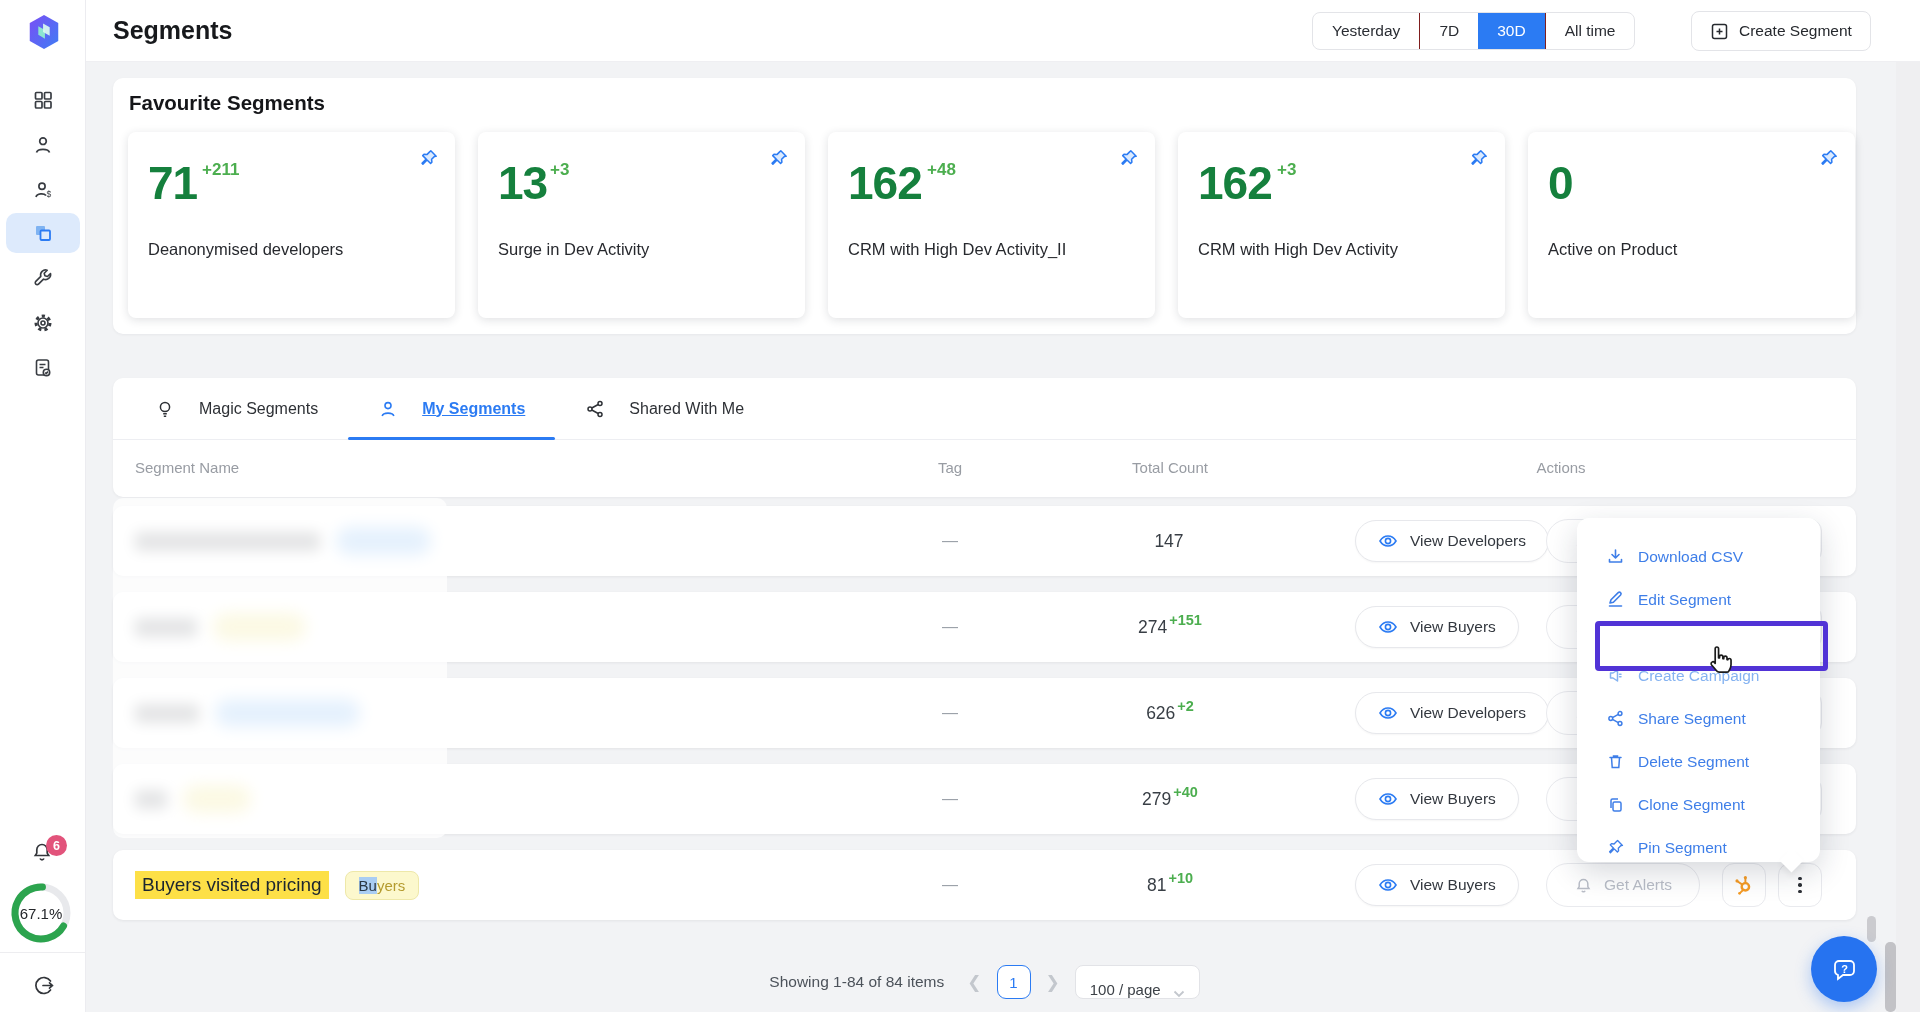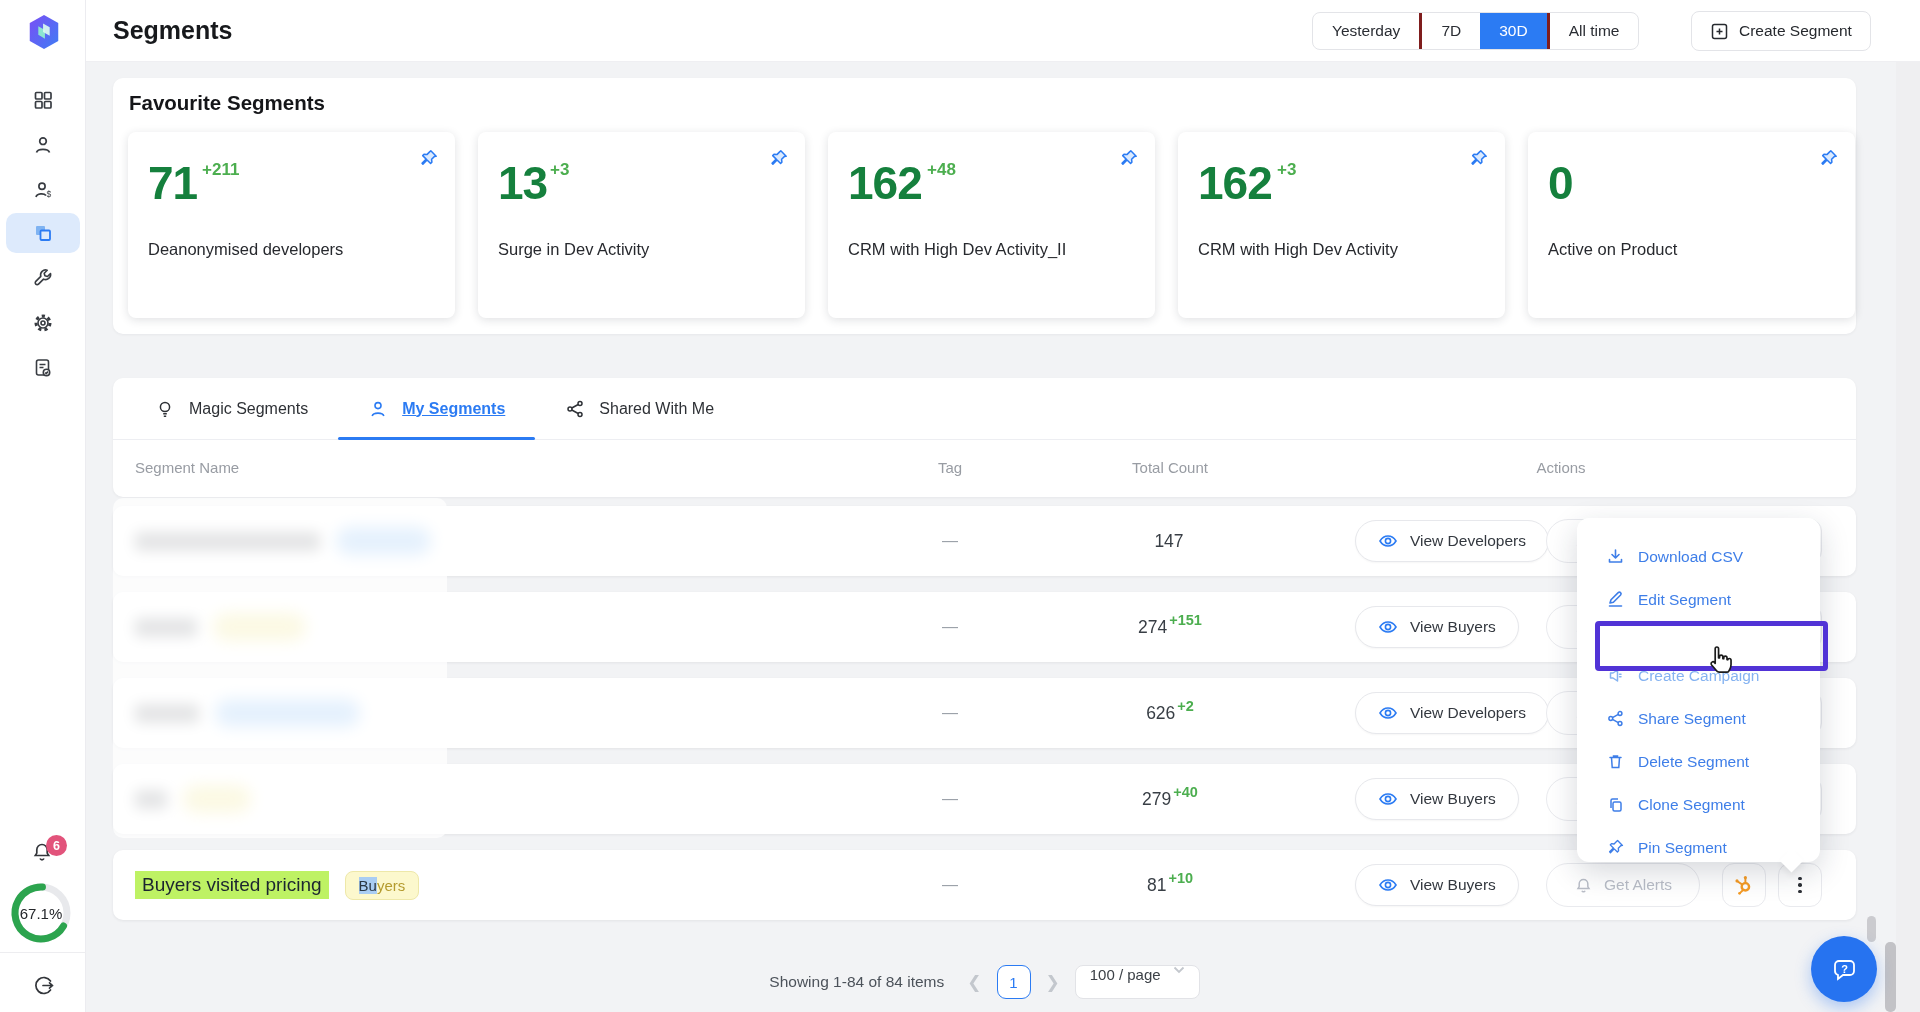--- a/index.html
+++ b/index.html
@@ -23,21 +23,21 @@
     align-items:center; justify-content:center; font-size:15px; color:#24262a; }
   .side-divider { position:absolute; left:0; top:952px; width:86px; height:1px; background:#ededf0; }
   .logout { position:absolute; left:32px; top:974px; color:#33363b; }
 
   
   .header { position:absolute; left:86px; top:0; width:1834px; height:62px; background:#fff;
     border-bottom:1px solid #efeff2; z-index:5; }
   .page-title { position:absolute; left:27px; top:16px; font-size:25px; font-weight:700; color:#17191c; }
   .filter-group { position:absolute; left:1226px; top:12px; height:38px; display:flex;
     border:1px solid #e3e4e8; border-radius:8px; background:#fff; overflow:hidden; font-size:15.5px; color:#2a2d33; }
-  .filter-item { display:flex; align-items:center; padding:0 19px; cursor:pointer; border-left:3px solid #7f1d1d; }
+  .filter-item { display:flex; align-items:center; padding:0 19px; cursor:pointer; border-left:1px solid #7f1d1d; }
   .filter-item:first-child { border-left:none; }
   .filter-item.active { background:#2b7bf3; color:#fff; border-left:none; }
   .create-btn { position:absolute; left:1605px; top:11px; height:40px; padding:0 18px;
     border:1px solid #e3e4e8; border-radius:8px; background:#fff; display:flex; align-items:center;
     gap:10px; font-size:15.5px; color:#26292e; }
 
   
   .fav-panel { position:absolute; left:113px; top:78px; width:1743px; height:256px;
     background:#fff; border-radius:10px; box-shadow:0 1px 3px rgba(16,24,40,.05); }
   .fav-heading { position:absolute; left:16px; top:13px; font-size:20.5px; font-weight:700; color:#151619; }
@@ -46,37 +46,37 @@
     box-shadow:0 2px 10px rgba(35,46,60,.14); }
   .fav-num { position:absolute; left:20px; top:24px; font-size:46px; font-weight:800; color:#15803d; letter-spacing:-1px; }
   .fav-delta { position:absolute; left:20px; top:28px; font-size:17px; font-weight:700; color:#4cae4f; }
   .fav-label { position:absolute; left:20px; top:108px; font-size:16.5px; color:#27292e; }
   .fav-pin { position:absolute; right:16px; top:16px; }
 
   
   .table-head-panel { position:absolute; left:113px; top:378px; width:1743px; height:119px;
     background:#fff; border-radius:10px; box-shadow:0 1px 3px rgba(16,24,40,.05); }
   .tabs { display:flex; height:62px; align-items:stretch; padding-left:12px; border-bottom:1px solid #edeef2; }
-  .tab { position:relative; display:flex; align-items:center; gap:14px; padding:0 30px;
+  .tab { position:relative; display:flex; align-items:center; gap:24px; padding:0 30px;
     font-size:16px; color:#2e3136; cursor:pointer; }
   .tab.active { color:#2b7bf3; font-weight:600;text-decoration:underline; }
   .tab.active::after { content:""; position:absolute; left:0; right:0; bottom:-1px; height:3px;
     background:#2b7bf3; border-radius:2px; }
   .cols { position:relative; height:56px; font-size:15px; color:#989ca3; }
   .col-name { position:absolute; left:22px; top:19px; }
   .col-tag { position:absolute; left:792px; top:19px; width:90px; text-align:center; }
   .col-count { position:absolute; left:977px; top:19px; width:160px; text-align:center; }
   .col-actions { position:absolute; left:1368px; top:19px; width:160px; text-align:center; }
 
   
   .rows { position:absolute; left:113px; top:506px; width:1743px; z-index:1; }
   .row { position:relative; height:70px; margin-bottom:16px; background:#fff; border-radius:10px;
     box-shadow:0 1px 3px rgba(25,32,45,.07); }
   .cell-name { position:absolute; left:22px; top:0; height:70px; display:flex; align-items:center; }
-  .row-name { font-size:19px; color:#1c2630; background:#bef264; padding:3px 7px; }
+  .row-name { font-size:19px; color:#1c2630; background:#fde047; padding:3px 7px; }
   .tag-badge { margin-left:16px; background:#fcf8cd; border:1px solid #eee8a9; border-radius:8px;
     padding:5px 13px; font-size:15px; color:#b49b2f; }
   .tag-badge .sel { background:#a9cdf3; color:#2a3744; }
   .blur-name { height:19px; border-radius:4px; background:#4a4f57; opacity:.55; filter:blur(7px); }
   .blur-badge { height:28px; border-radius:14px; margin-left:16px; filter:blur(8px); opacity:.85; }
   .blur-badge.blue { background:#90c2f5; }
   .blur-badge.yellow { background:#efe58c; }
   .cell-tag { position:absolute; left:792px; top:0; width:90px; height:70px; display:flex;
     align-items:center; justify-content:center; color:#9aa0a8; font-size:16px; }
   .cell-count { position:absolute; left:947px; top:0; width:220px; height:70px; display:flex;
@@ -110,21 +110,21 @@
   .hand-cursor { position:absolute; left:1706px; top:644px; z-index:12; }
 
   
   .pagination { position:absolute; left:113px; top:962px; width:1743px; height:40px; display:flex;
     align-items:center; justify-content:center; gap:15px; z-index:1; }
   .pg-summary { font-size:15.5px; color:#4c525a; margin-right:8px; }
   .pg-chevron { color:#c3c7cd; font-size:17px; line-height:1; }
   .pg-page { width:34px; height:34px; border:1.5px solid #2b7bf3; border-radius:9px; color:#2b7bf3;
     display:flex; align-items:center; justify-content:center; font-size:15px; background:#fff; }
   .pg-size { height:34px; border:1px solid #e2e3e7; border-radius:8px; background:#fff; padding:0 14px;
-    display:flex; align-items:flex-start; gap:12px; font-size:15px; color:#3c4147; }
+    display:flex; align-items:flex-end; gap:12px; font-size:15px; color:#3c4147; }
 
   
   .fab { position:absolute; left:1811px; top:936px; width:66px; height:66px; border-radius:50%;
     background:#2673f0; display:flex; align-items:center; justify-content:center;
     box-shadow:0 6px 16px rgba(38,115,240,.35); z-index:12; }
   .gutter { position:absolute; left:1896px; top:0; width:24px; height:1012px; background:#efeff1; z-index:4; }
   .thumb-inner { position:absolute; left:1867px; top:916px; width:9px; height:26px;
     background:#cbcbcf; border-radius:5px; z-index:4; }
   .thumb-outer { position:absolute; left:1885px; top:942px; width:11px; height:70px;
     background:#c2c2c6; border-radius:5px; z-index:5; }

